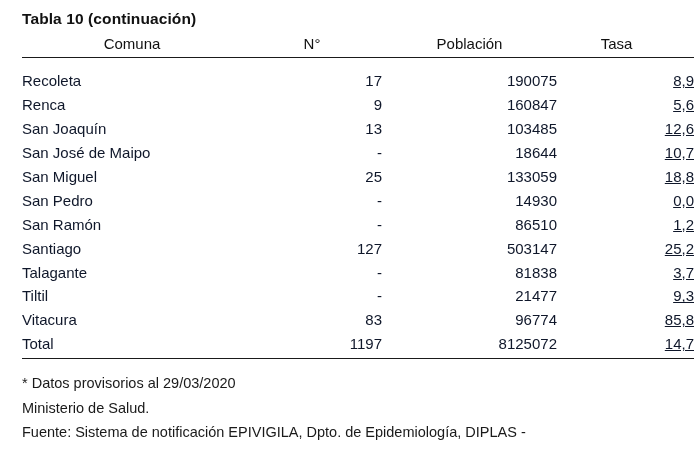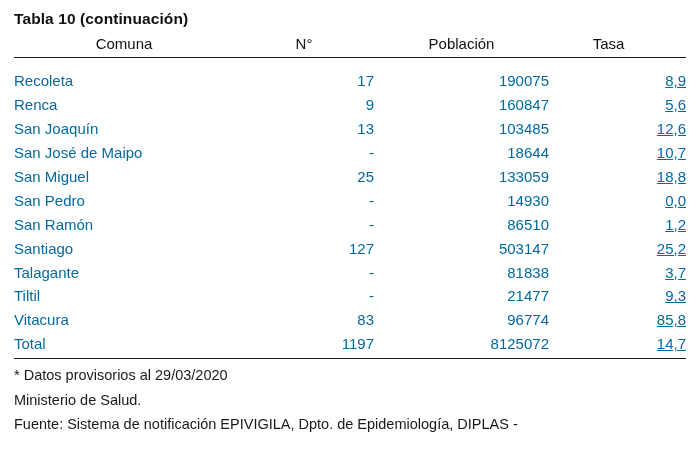--- a/index.html
+++ b/index.html
@@ -12,21 +12,21 @@
     background: #ffffff;
     font-family: "Liberation Sans", sans-serif;
     color: #1a1a1a;
     overflow: hidden;
   }
   .page {
     position: relative;
     width: 644px;
     height: 469px;
     box-sizing: border-box;
-    padding: 8px 14px 0 14px;
+    padding: 8px 14px 0 22px;
   }
   .caption {
     font-size: 15.5px;
     font-weight: bold;
     color: #111111;
     margin: 2px 0 6px 0;
     letter-spacing: 0.1px;
   }
   table.data {
     width: 672px;
@@ -53,40 +53,40 @@
   table.data thead th.h-tasa   { text-align: center; padding-right: 18px; }
 
   table.data tbody tr.spacer td {
     height: 11px;
     padding: 0;
     border: none;
   }
   table.data tbody td {
     padding: 2px 0 2px 0;
     font-size: 15px;
-    color: #0369a1;
+    color: #0f172a;
     line-height: 1.33;
   }
   td.comuna { text-align: left; padding-left: 2px; }
   td.num    { text-align: right; padding-right: 45px; }
   td.pob    { text-align: right; padding-right: 32px; }
   td.tasa   { text-align: right; padding-right: 18px; text-decoration: underline; }
 
   tr.total td {
     padding-top: 3px;
   }
   .rule-bottom {
     width: 672px;
     height: 0;
     border-top: 1.6px solid #1a1a1a;
     margin: 2px 0 0 0;
   }
   .notes {
     width: 672px;
-    margin-top: 4px;
+    margin-top: 12px;
     font-size: 14.5px;
     line-height: 1.55;
     color: #1a1a1a;
   }
   .notes div { padding: 1px 0; }
 </style>
 </head>
 <body>
 
 <div class="page">

